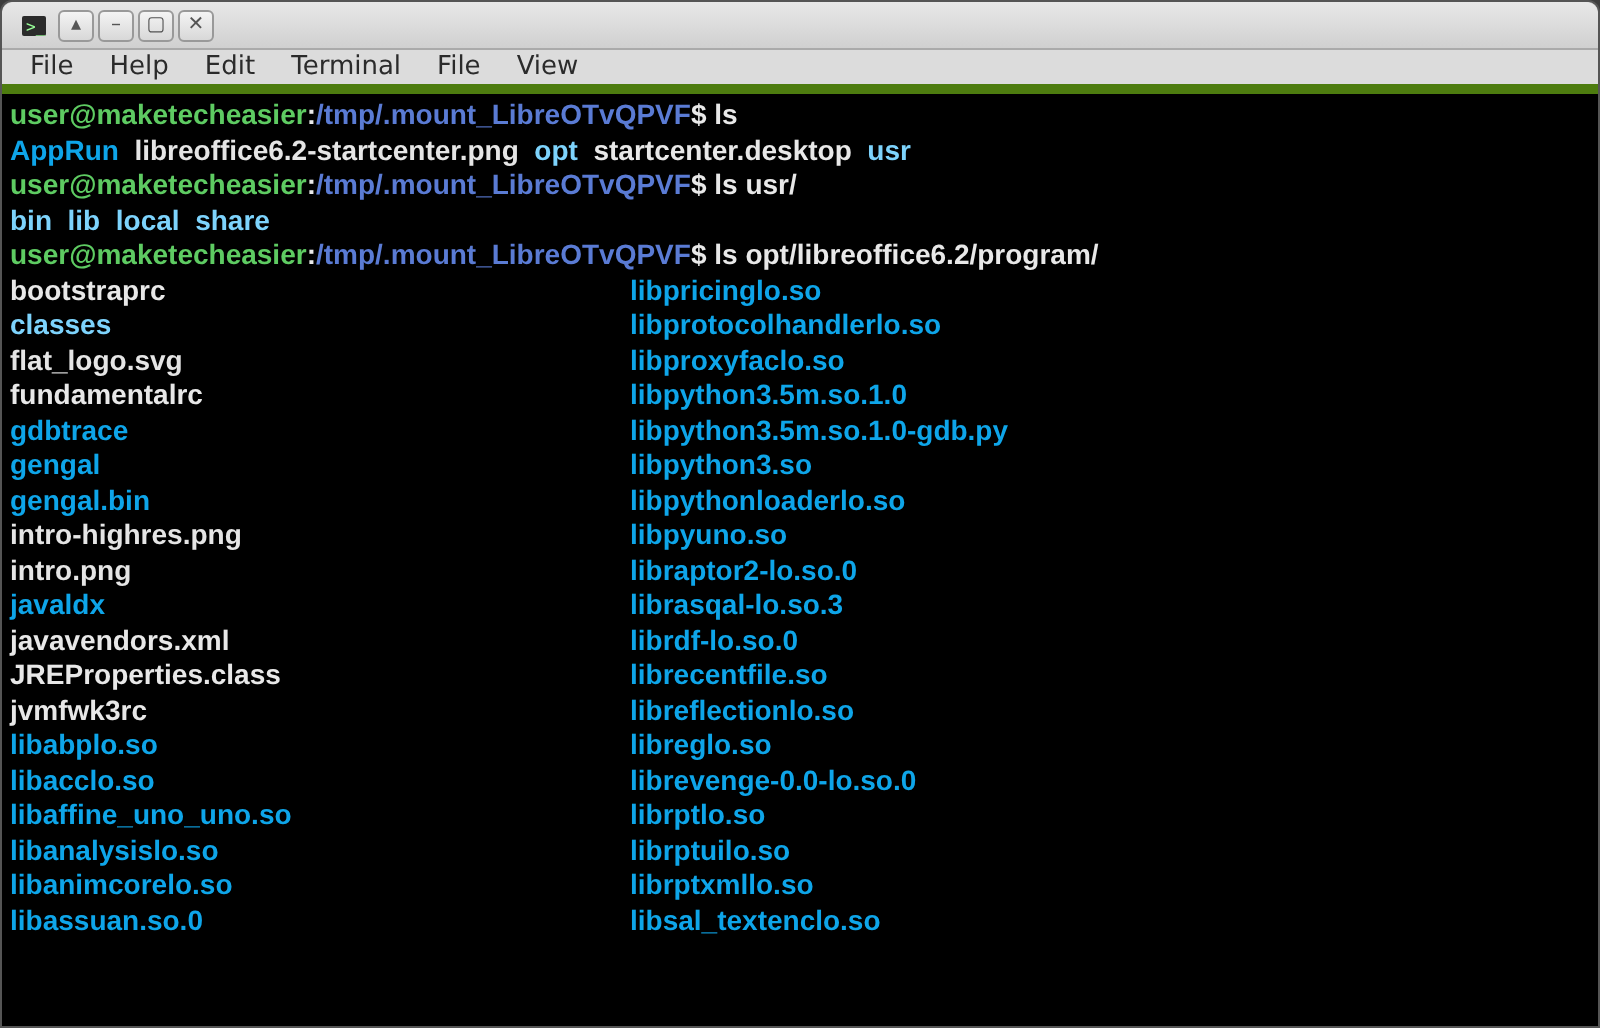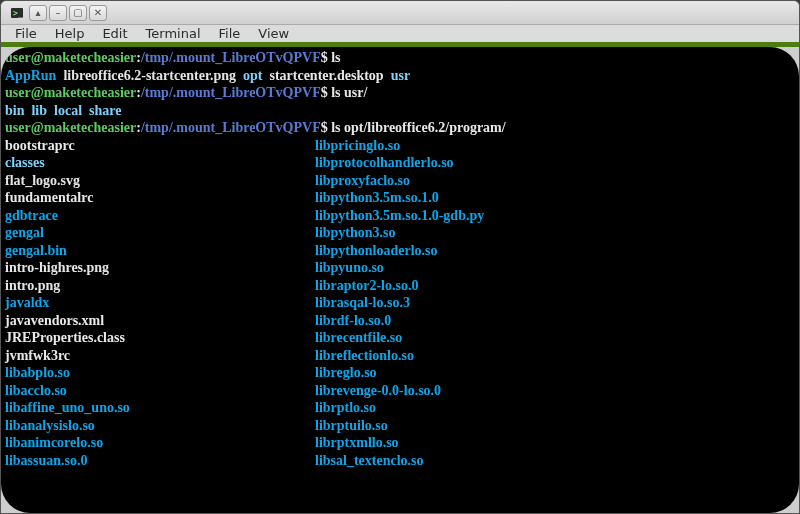--- a/index.html
+++ b/index.html
@@ -75,28 +75,27 @@
   .menuitem {
     padding: 2px 8px;
     color: #2b2b2b;
     cursor: pointer;
     font-size: 13px;
   }
   .terminal {
     flex: 1;
     background: #000;
     color: #ccc;
-    font-family: Liberation Serif, serif;
+    font-family: Liberation Sans, sans-serif;
     font-size: 14px;
     line-height: 17.5px;
     padding: 2px 4px 0 4px;
     overflow: hidden;
     white-space: pre;
     font-weight: bold;
-    border-radius: 29px;
   }
   .row { display: flex; }
   .col1 { width: 310px; }
   .prompt-user { color: #5ecb62; }
   .prompt-path { color: #5a7bd4; }
   .cmd { color: #e8e8e8; }
   .dir { color: #7dd3fc; }
   .exec { color: #0ea5e9; }
   .img { color: #e5e5e5; }
   .normal { color: #e8e8e8; }

